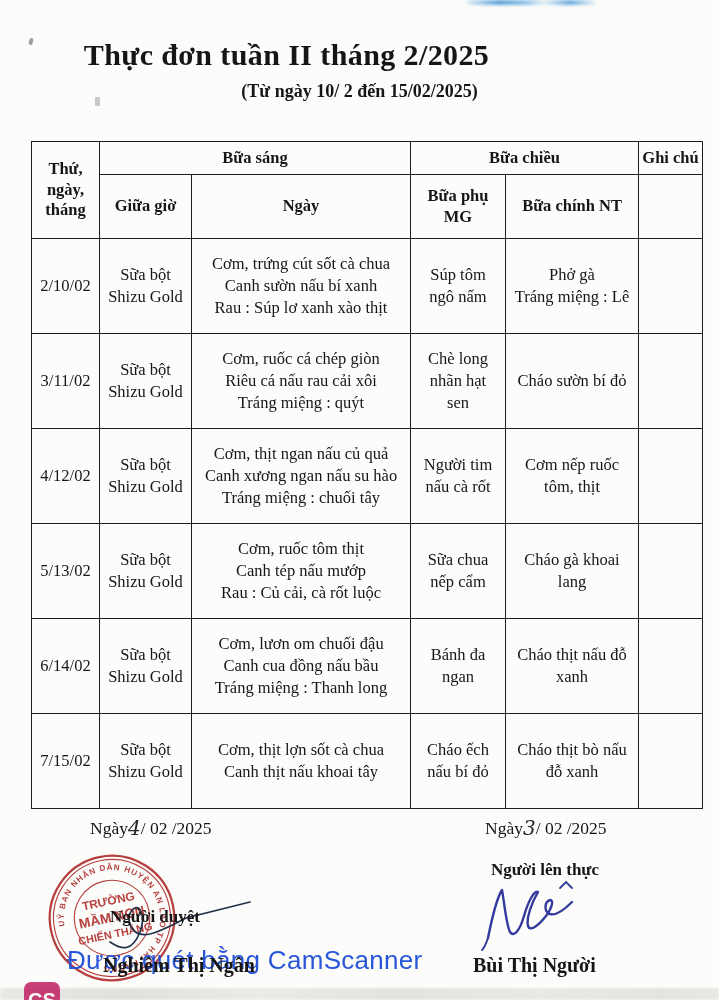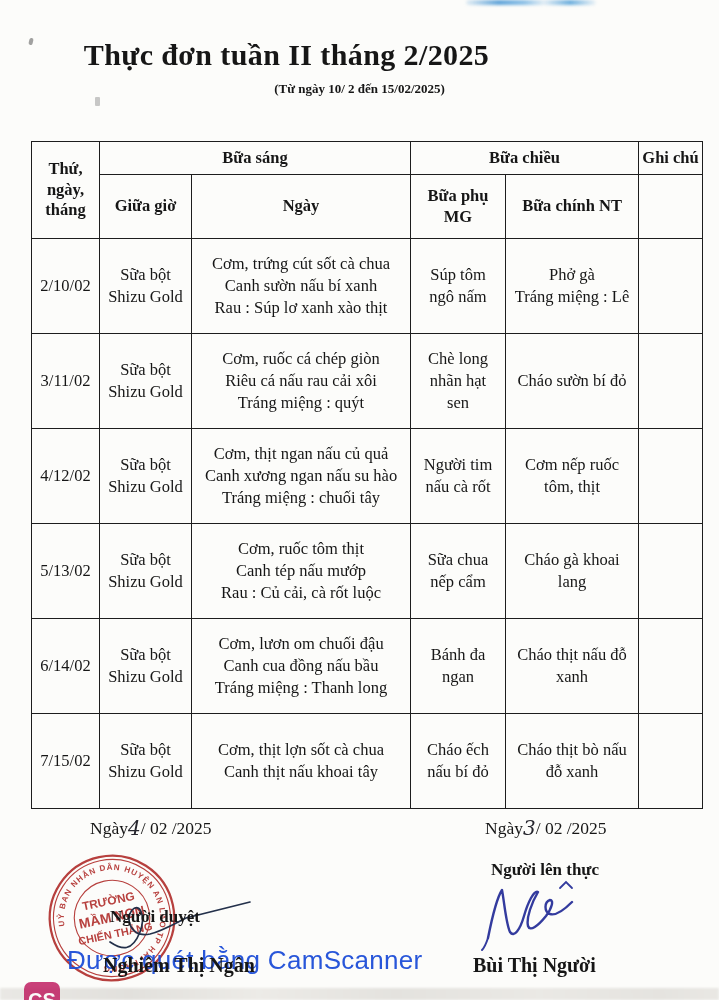--- a/index.html
+++ b/index.html
@@ -13,21 +13,21 @@
     background:linear-gradient(90deg,rgba(90,160,215,.15),#5fa3d8 25%,#8cc0e6 45%,rgba(120,180,225,.2) 60%,#6aaddd 80%,rgba(120,180,225,.1));
     filter:blur(1.5px);}
   .speck1{position:absolute;left:29px;top:38px;width:4px;height:7px;background:#555;opacity:.55;border-radius:2px;transform:rotate(14deg);}
   .speck2{position:absolute;left:95px;top:97px;width:5px;height:9px;background:#777;opacity:.4;border-radius:1px;}
   .bottom-band{position:absolute;left:0;bottom:0;width:719px;height:12px;opacity:.5;filter:blur(1px);
     background:linear-gradient(90deg,#d8d5d0,#c9c6c0 18%,#dedbd5 36%,#cdcac4 55%,#dad7d1 75%,#cfccc6 92%,#d8d5cf);}
 
   .page-title{position:absolute;left:0;top:38px;width:573px;text-align:center;
     font-size:30px;font-weight:bold;letter-spacing:.4px;}
   .page-subtitle{position:absolute;left:0;top:81px;width:719px;text-align:center;
-    font-size:13px;font-weight:bold;}
+    font-size:18px;font-weight:bold;}
 
   table.menu{position:absolute;left:31px;top:141px;width:671px;border-collapse:collapse;table-layout:fixed;padding-left:12px;}
   table.menu th,table.menu td{
     border:1.6px solid #1d1d1d;text-align:center;vertical-align:middle;
     padding:2px 3px;white-space:pre-line;overflow:hidden;}
   table.menu th{font-size:16.5px;font-weight:bold;line-height:1.25;}
   table.menu td{font-size:16.5px;line-height:1.32;}
   tr.hrow1{height:33px;} tr.hrow2{height:64px;} tr.mrow{height:95px;}
   td.date-cell{font-size:17px;}
 

